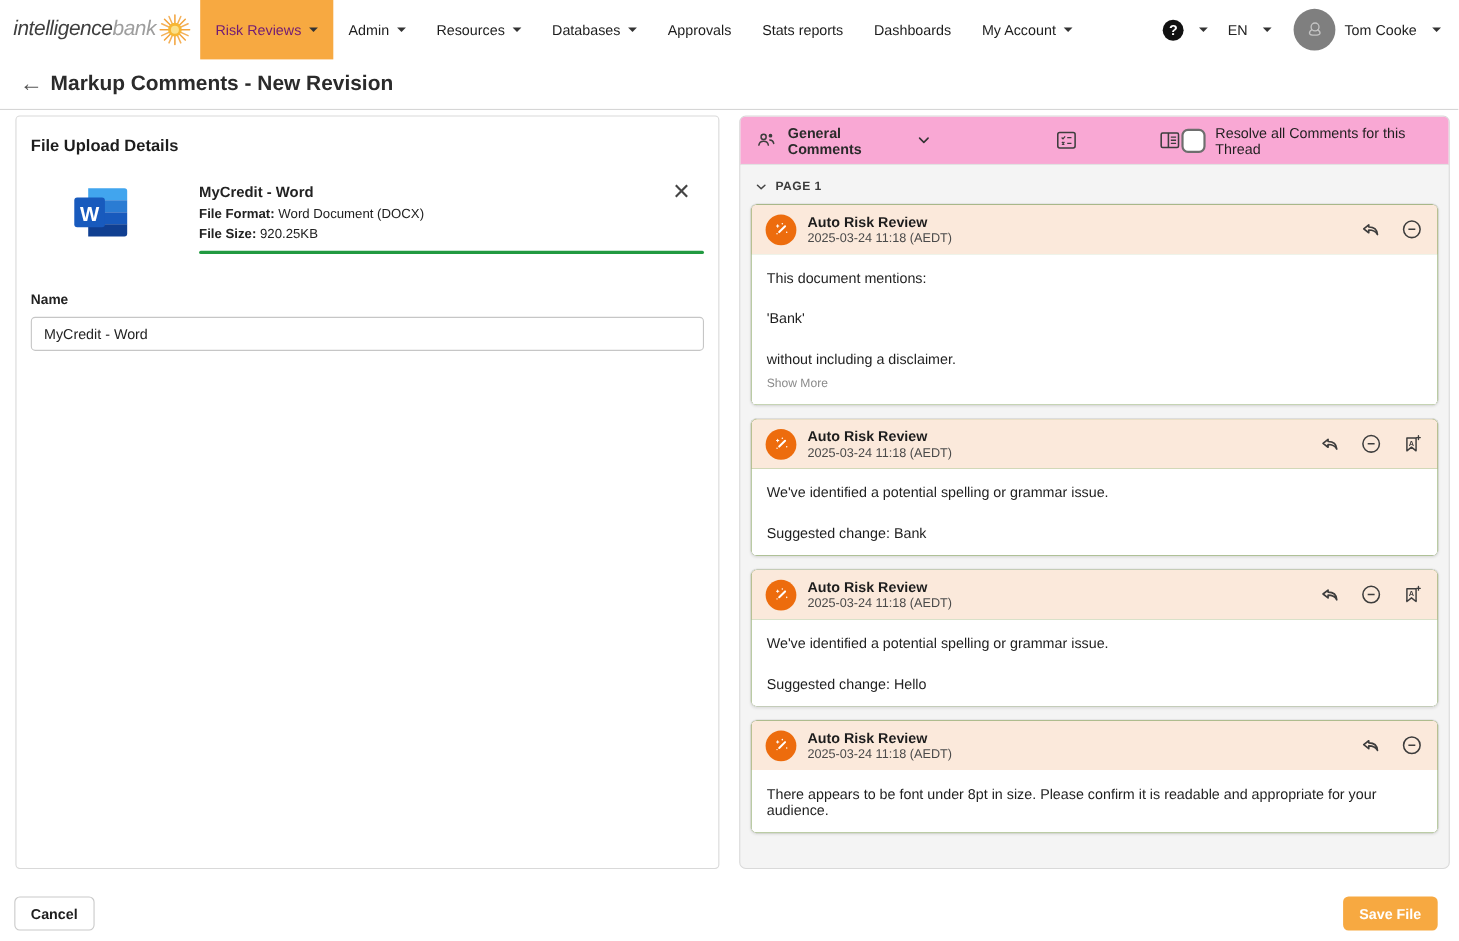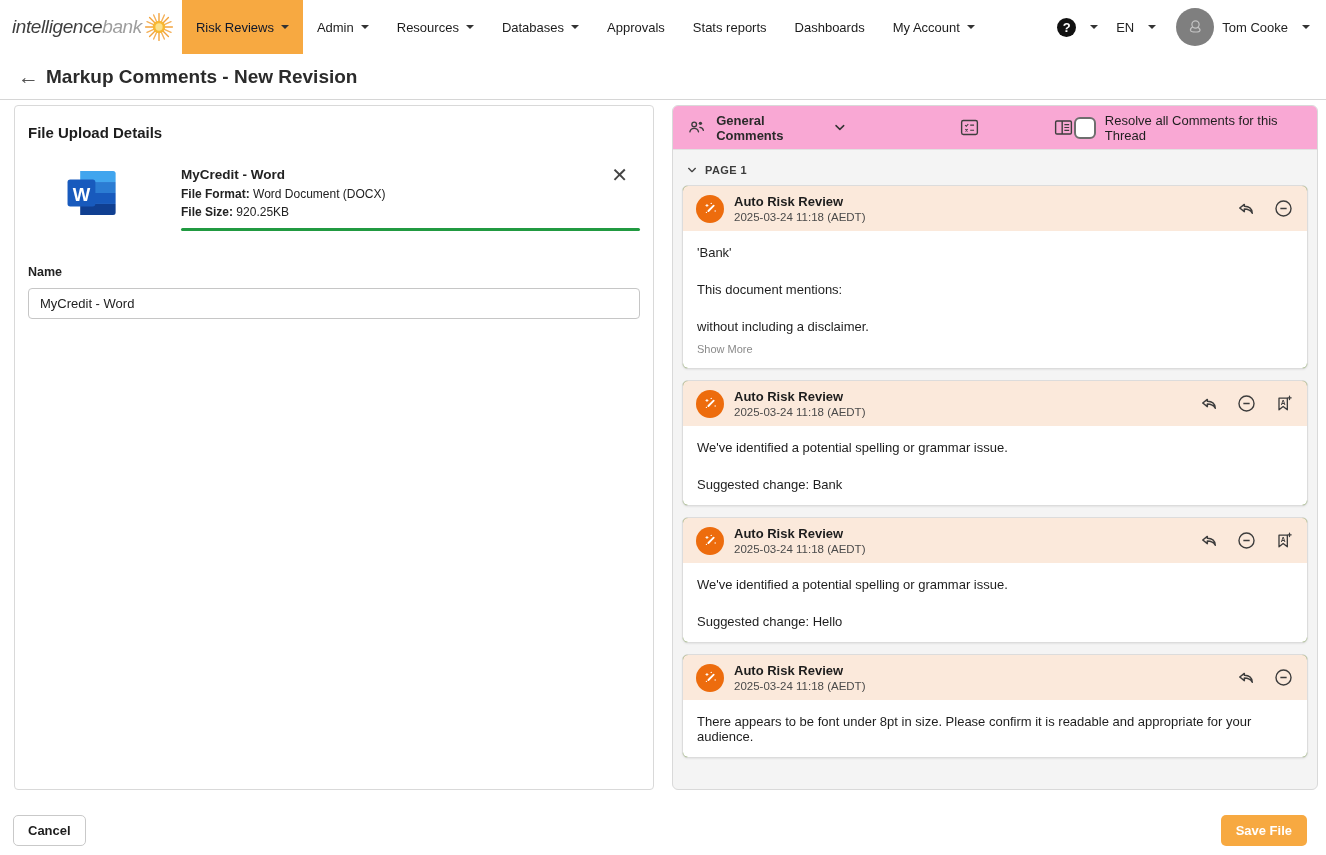--- a/index.html
+++ b/index.html
@@ -10,21 +10,21 @@
   }
   
   .navbar { height:54px; display:flex; align-items:center; background:#fff; }
   .logo { display:flex; align-items:center; padding-left:12px; margin-right:8px;font-style:italic; }
   .logo-text { font-size:19px; letter-spacing:-0.4px; }
   .logo-text .p1 { color:#3f3f3f; }
   .logo-text .p2 { color:#9e9e9e; }
   .logo svg { margin-left:2px; }
   .nav-items { display:flex; align-items:stretch; height:54px; flex:1; }
   .nav-item { display:flex; align-items:center; padding:0 14px; font-size:13px; color:#1c1c1c; cursor:pointer; }
-  .nav-item.active { background:#F7A941; color:#0f172a; }
+  .nav-item.active { background:#F7A941; color:#701a75; }
   .caret { width:0; height:0; border-left:4px solid transparent; border-right:4px solid transparent; border-top:4px solid #333; margin-left:7px; display:inline-block; }
   .nav-right { display:flex; align-items:center; margin-left:auto; padding-right:16px; gap:8px; }
   .help-btn { display:flex; align-items:center; gap:7px; cursor:pointer; }
   .help-circle { width:19px; height:19px; background:#111; color:#fff; border-radius:50%; font-size:13px; font-weight:bold; display:flex; align-items:center; justify-content:center; }
   .lang-btn { display:flex; align-items:center; gap:7px; font-size:13px; margin-left:10px; cursor:pointer; }
   .avatar { width:38px; height:38px; border-radius:50%; background:#7f7f7f; display:flex; align-items:center; justify-content:center; margin-left:12px; }
   .user-btn { display:flex; align-items:center; gap:7px; font-size:13px; cursor:pointer; }
   
   .page-head { height:46px; display:flex; align-items:center; border-bottom:1px solid #d6d6d6; padding-left:18px; }
   .back-arrow { font-size:21px; color:#555; cursor:pointer; width:28px; }
@@ -237,22 +237,22 @@
           <path d="M10 6.5L4.5 10.8l5.5 4.3v-3c4 0 7.5 1.2 9.5 5-0.3-5-3.5-8.3-9.5-8.3z" stroke-linejoin="round"></path>
         </svg>
         <svg viewBox="0 0 24 24" width="21" height="21">
           <circle cx="12" cy="12" r="8.6" fill="none" stroke="#3d3d3d" stroke-width="1.6"></circle>
           <line x1="8.4" y1="12" x2="15.6" y2="12" stroke="#3d3d3d" stroke-width="1.6"></line>
         </svg>
 
       </div>
     </div>
     <div class="cc-body">
+            <p>This document mentions:</p>
             <p>'Bank'</p>
-            <p>This document mentions:</p>
             <p>without including a disclaimer.</p>
             <div class="show-more">Show More</div>
           </div>
   </div>
 
   <div class="comment-card">
     <div class="cc-header" style="background: rgb(251, 233, 219);">
       <span class="cc-avatar" style="background: rgb(237, 108, 13);">
         <svg viewBox="0 0 24 24" width="17" height="17">
           <line x1="9" y1="15.5" x2="16.5" y2="8" stroke="#fff" stroke-width="2.6" stroke-linecap="round"></line>

